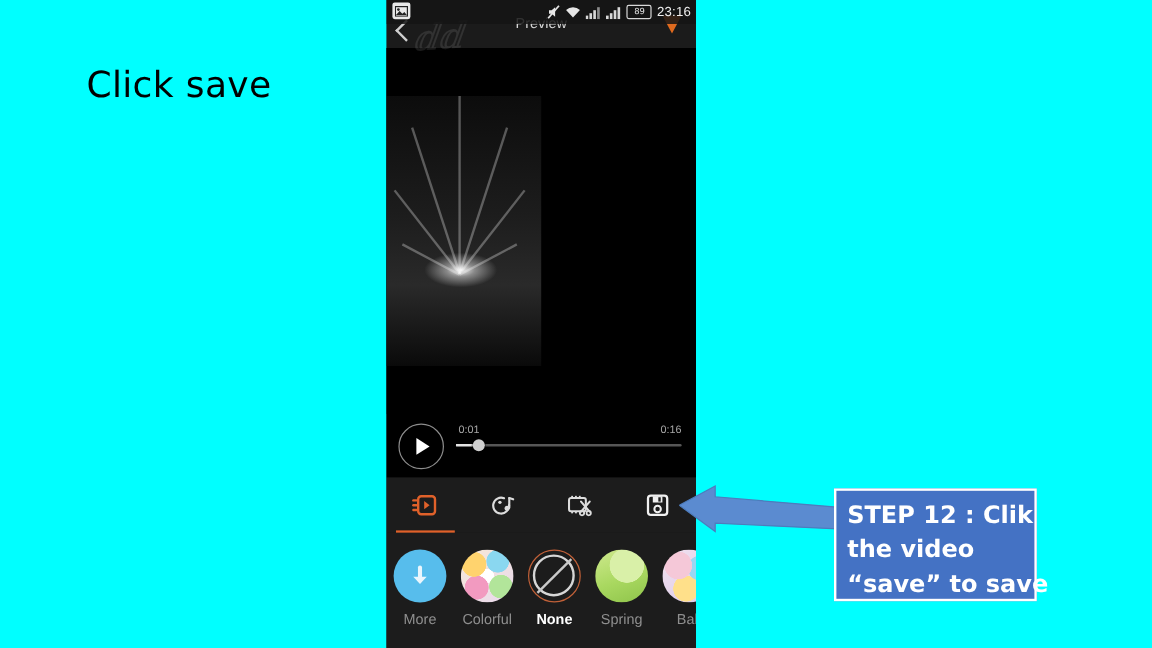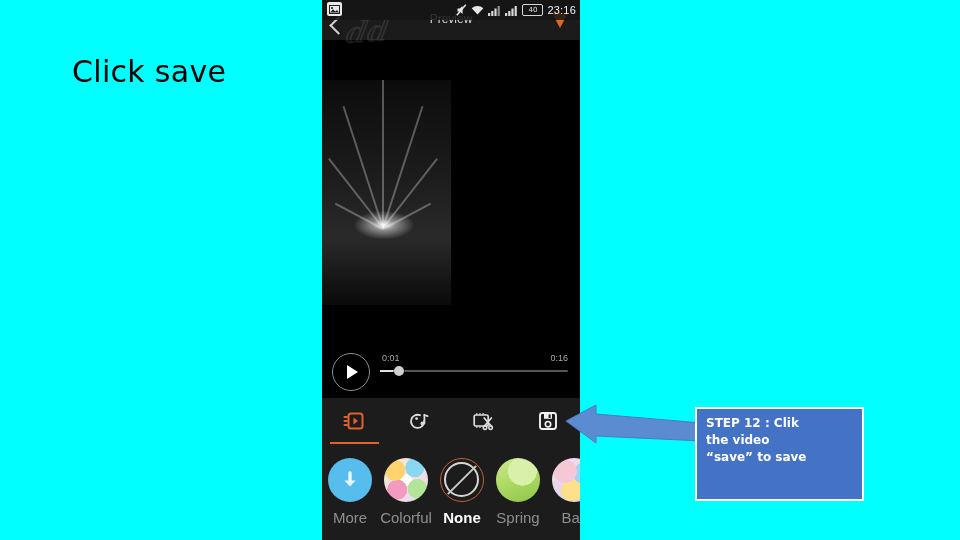--- a/index.html
+++ b/index.html
@@ -365,21 +365,21 @@
   }
   .f-thumb {
     width: 44px; height: 44px;
     border-radius: 50%;
     margin: 0 auto;
     position: relative;
     overflow: hidden;
   }
   .f-label {
     margin-top: 7px;
-    font-size: 15px;
+    font-size: 12px;
     color: #8f8f8f;
     font-family: "Liberation Sans", sans-serif;
     white-space: nowrap;
   }
   .f-label.sel {
     color: #ffffff;
     font-weight: bold;
   }
   .thumb-more {
     background: #57bdec;
@@ -437,21 +437,21 @@
     width: 169px;
     height: 94px;
     background: #4472C4;
     border: 2px solid #ffffff;
     box-sizing: border-box;
     padding: 6px 9px;
     z-index: 20;
   }
   .callout-text {
     color: #ffffff;
-    font-size: 12px;
+    font-size: 20px;
     font-weight: bold;
     line-height: 1.42;
     font-family: "DejaVu Sans", sans-serif;
   }
   .callout-text .ln { display: block; white-space: nowrap; }
 
   
   .arrow-wrap {
     position: absolute;
     left: 566px;
@@ -514,21 +514,21 @@
           <rect x="3.2" y="6" width="2.2" height="5" fill="#d8d8d8"></rect>
           <rect x="6.4" y="3.5" width="2.2" height="7.5" fill="#d8d8d8"></rect>
           <rect x="9.6" y="1" width="2.2" height="10" fill="#8c8c8c"></rect>
         </svg>
         <svg class="sb-icon" width="13" height="11" viewBox="0 0 13 11">
           <rect x="0" y="8" width="2.2" height="3" fill="#d8d8d8"></rect>
           <rect x="3.2" y="6" width="2.2" height="5" fill="#d8d8d8"></rect>
           <rect x="6.4" y="3.5" width="2.2" height="7.5" fill="#d8d8d8"></rect>
           <rect x="9.6" y="1" width="2.2" height="10" fill="#d8d8d8"></rect>
         </svg>
-        <div class="battery">40</div>
+        <div class="battery">89</div>
         <div class="sb-time">23:16</div>
       </div>
     </div>
 
     <div class="playerbar">
       <div class="play-btn">
         <div class="play-tri"></div>
       </div>
       <div class="time-left">0:01</div>
       <div class="time-right">0:16</div>

